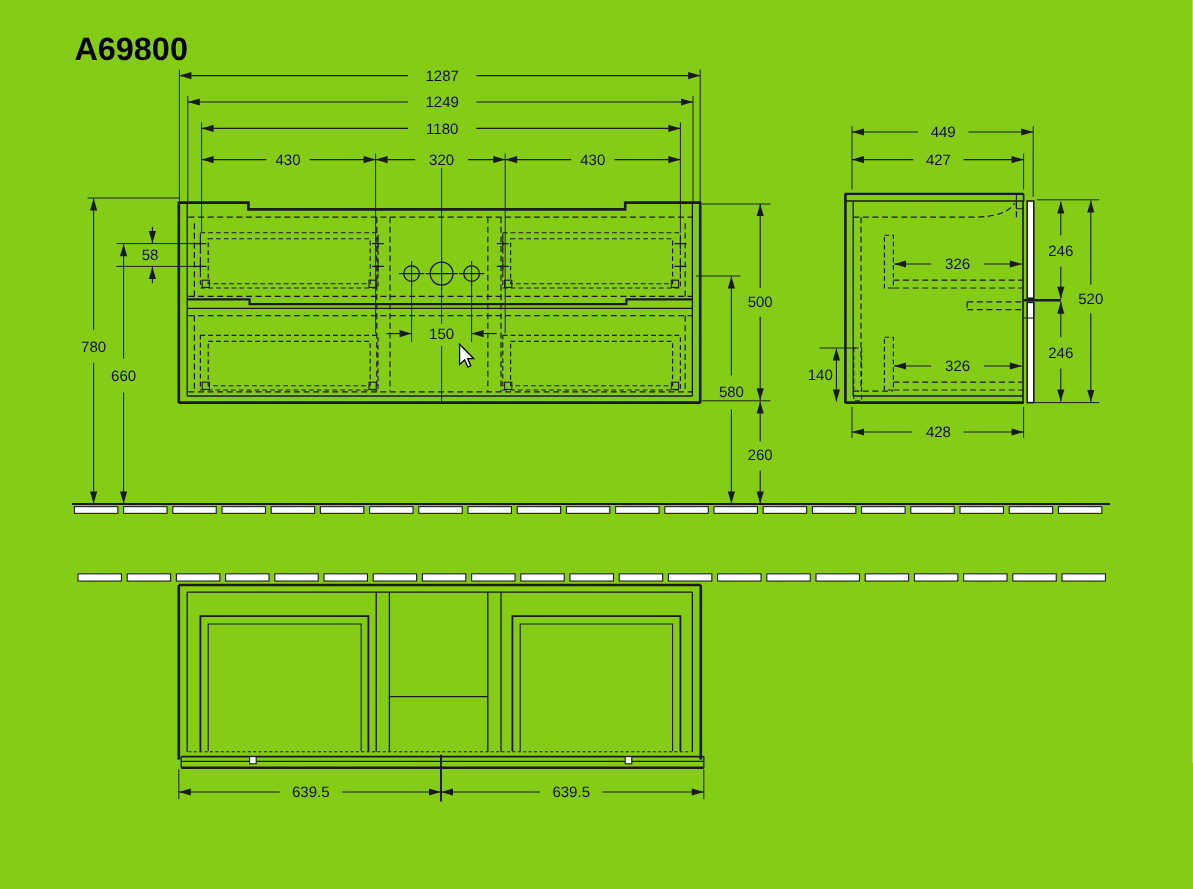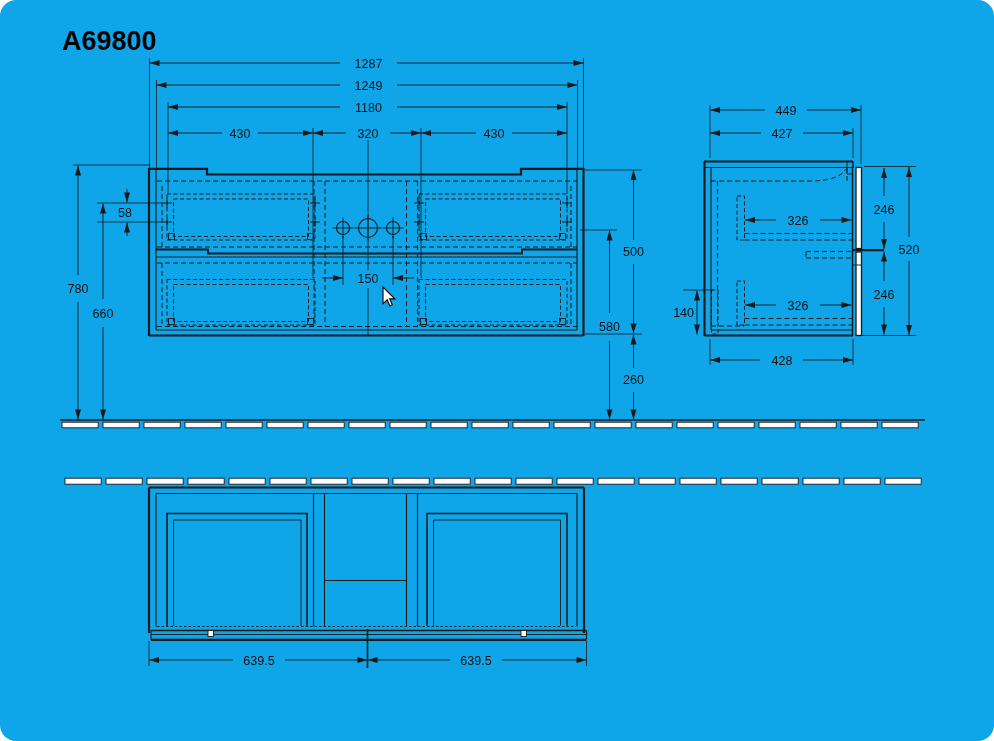--- a/index.html
+++ b/index.html
@@ -1,17 +1,17 @@
 <!DOCTYPE html>
 <html><head>
 <meta charset="utf-8">
 <style>
   html,body{margin:0;padding:0;background:#fff;}
-  #stage{position:relative;width:994px;height:741px;background:#0ea5e9;overflow:hidden;
-         font-family:"Liberation Sans", sans-serif;border-radius:16px;}
+  #stage{position:relative;width:994px;height:741px;background:#84cc16;overflow:hidden;
+         font-family:"Liberation Sans", sans-serif;}
   svg{display:block}
   .s{stroke:#1a1a1a;fill:none;stroke-width:1.1;}
   .w2{stroke-width:2.2;}
   .w18{stroke-width:1.8;}
   .w14{stroke-width:1.4;}
   .w09{stroke-width:.9;}
   .dash{stroke-dasharray:5 3;stroke-width:1;}
   .dash2{stroke-dasharray:4 2.5;stroke-width:.95;}
   .dot{stroke-dasharray:2.5 2;stroke-width:.9;}
   .ext{stroke:#1a1a1a;stroke-width:.8;fill:none;}

